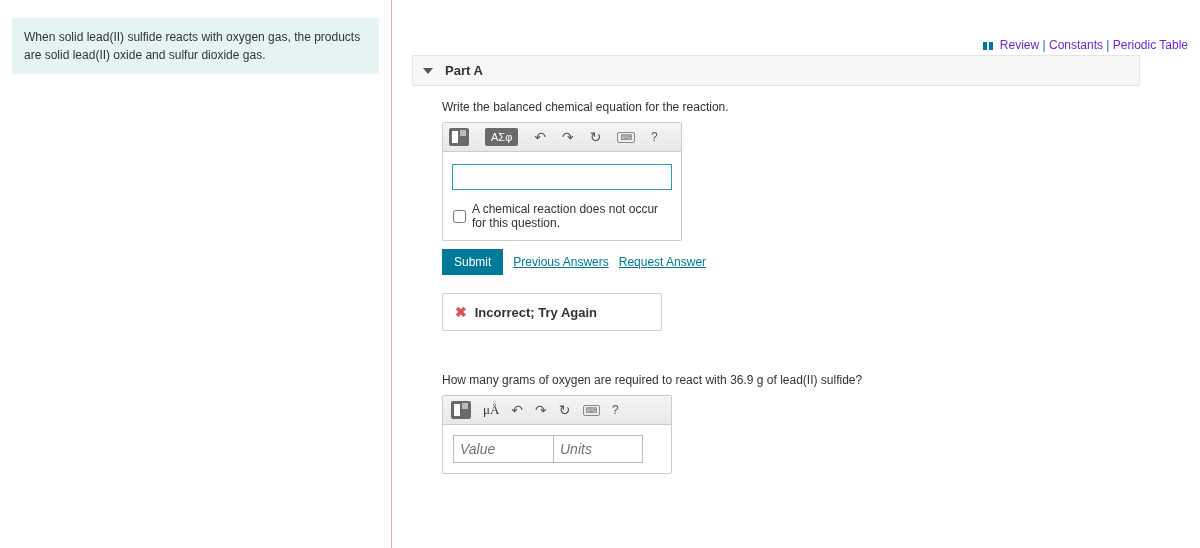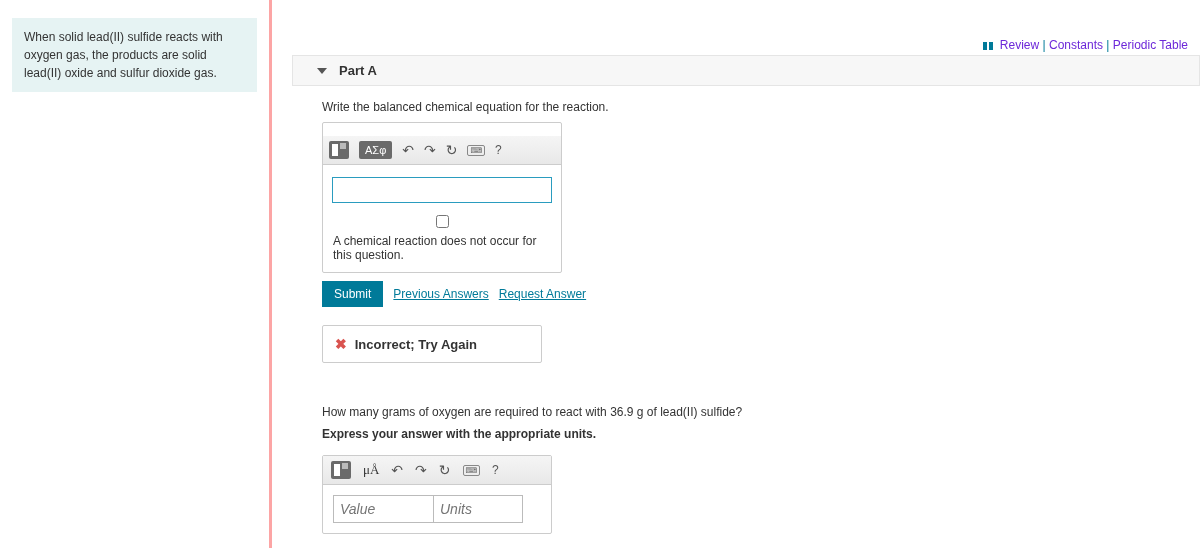--- a/index.html
+++ b/index.html
@@ -1,40 +1,40 @@
 <!DOCTYPE html>
 <html><head>
 <meta charset="utf-8">
 <style>
   * { box-sizing: border-box; margin: 0; padding: 0; }
   body { font-family: Arial, Helvetica, sans-serif; font-size: 12px; color: #333; background: #fff; width: 1200px; height: 548px; overflow: hidden; }
   .page { display: flex; height: 100%; }
-  .left-col { width: 392px; padding: 18px 12px 0 12px; border-right: 3px solid #fca5a5; }
+  .left-col { width: 392px; padding: 18px 12px 0 12px; border-right: 1px solid #fca5a5; }
   .right-col { flex: 1; padding: 0 0 0 0; position: relative; }
   .problem-box { background: #e6f3f3; padding: 10px 12px; font-size: 12px; line-height: 1.5; color: #333; }
   .top-links { position: absolute; top: 38px; right: 12px; font-size: 12px; color: #007a99; }
   .top-links span { color: #6d28d9; cursor: pointer; }
   .top-links .ic { display:inline-block; width:10px; height:8px; background:#007a99; margin-right:4px; vertical-align:middle; position:relative; }
   .top-links .ic::after { content:""; position:absolute; left:4px; top:0; width:2px; height:8px; background:#fff; }
   .section { margin: 55px 0 0 20px; }
-  .section-header { display:flex; align-items:center; background:#f7f7f7; border:1px solid #e5e5e5; padding:7px 24px; width: 908px; }
+  .section-header { display:flex; align-items:center; background:#f7f7f7; border:1px solid #e5e5e5; padding:7px 10px; width: 728px; }
   .caret { width:0; height:0; border-left:5px solid transparent; border-right:5px solid transparent; border-top:6px solid #555; margin-right:12px; cursor:pointer; }
   .section-title { font-weight:bold; font-size:13px; }
   .section-body { padding: 14px 0 0 30px; }
   .prompt { font-size:12px; margin-bottom:8px; color:#333; }
   .instruct { font-size:12px; font-weight:bold; margin-bottom:14px; }
   .answer-box { border:1px solid #ccc; border-radius:2px; width: 240px; }
-  .toolbar { background: linear-gradient(#f5f5f5,#e8e8e8); border-bottom:1px solid #ccc; padding:5px 6px; display:flex; align-items:center; gap:10px;margin-top:13px; }
+  .toolbar { background: linear-gradient(#f5f5f5,#e8e8e8); border-bottom:1px solid #ccc; padding:5px 6px; display:flex; align-items:center; gap:16px; }
   .tb-btn { background:#777; color:#fff; border-radius:2px; padding:3px 6px; font-size:11px; cursor:pointer; display:inline-flex; align-items:center; }
   .tb-btn.dark { background:#6a6a6a; }
   .tb-arrow { color:#555; cursor:pointer; font-size:14px; }
   .tb-icon { color:#555; cursor:pointer; font-size:12px; }
   .tb-kbd { border:1px solid #888; font-size:8px; padding:0 2px; border-radius:2px; color:#555; cursor:pointer; }
   .answer-input { width: 220px; height:26px; border:1px solid #2a9cbf; margin:12px auto; display:block; padding:2px 4px; font-size:12px; outline:none; }
-  .checkbox-row { display:flex; align-items:center; gap:6px; padding:0 10px 10px 10px; font-size:12px; color:#333;flex-direction:column; }
+  .checkbox-row { display:flex; align-items:center; gap:6px; padding:0 10px 10px 10px; font-size:12px; color:#333; }
   .checkbox-row input { cursor:pointer; }
   .actions { margin-top:8px; display:flex; align-items:center; gap:10px; }
   .btn-submit { background:#007a99; color:#fff; border:none; padding:6px 12px; font-size:12px; cursor:pointer; }
   .link { color:#007a99; text-decoration:underline; font-size:12px; cursor:pointer; }
   .feedback-box { border:1px solid #ccc; border-radius:2px; padding:10px 12px; margin-top:18px; width:220px; display:flex; align-items:center; gap:8px; }
   .x-icon { color:#d9534f; font-weight:bold; font-size:14px; }
   .feedback-text { font-weight:bold; font-size:13px; }
   .section-b { margin-top: 28px; margin-left:20px; }
   .value-units-row { display:flex; gap:0; padding:10px; }
   .vu-input { height:28px; border:1px solid #bbb; padding:0 6px; font-size:14px; font-style:italic; color:#999; outline:none; }
@@ -103,21 +103,20 @@
         <div class="feedback-box">
           <span class="x-icon">✖</span>
           <span class="feedback-text">Incorrect; Try Again</span>
         </div>
       </div>
     </div>
 
     <div class="section-b">
       <div class="section-body">
         <div class="prompt">How many grams of oxygen are required to react with 36.9 g of lead(II) sulfide?</div>
-        <div class="instruct">Express your answer with the appropriate units.</div>
 
         <div class="answer-box-b">
           <div class="toolbar-b">
             <span class="sup-icon">
               <span class="sq tl"></span>
                 <span class="sq bl"></span>
                 <span class="sq tr"></span>
             </span>
             <span class="mua">μÅ</span>
             <span class="tb-arrow">↶</span>

